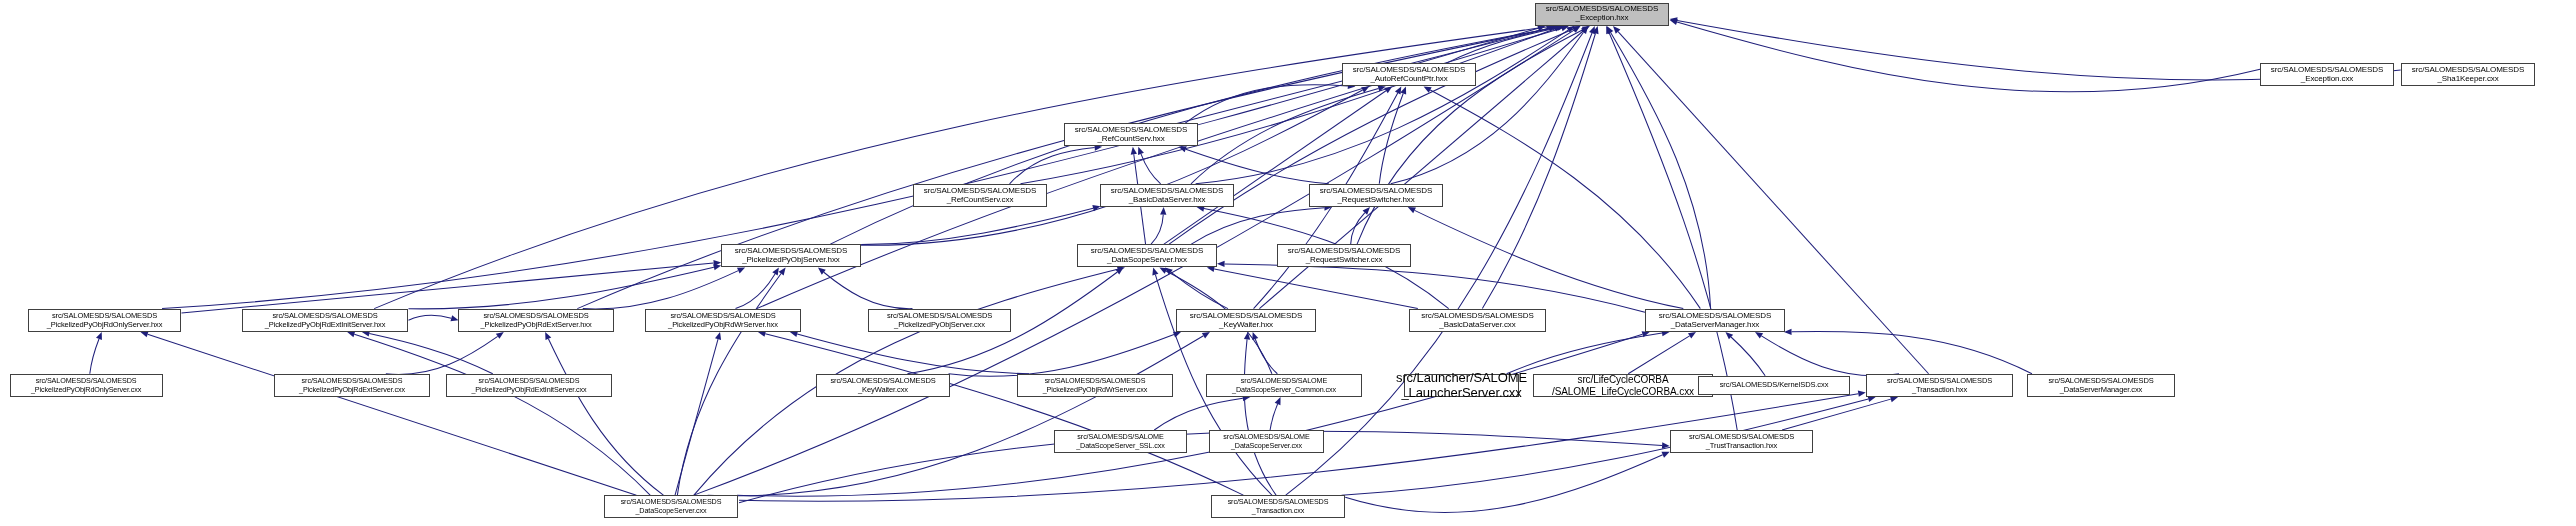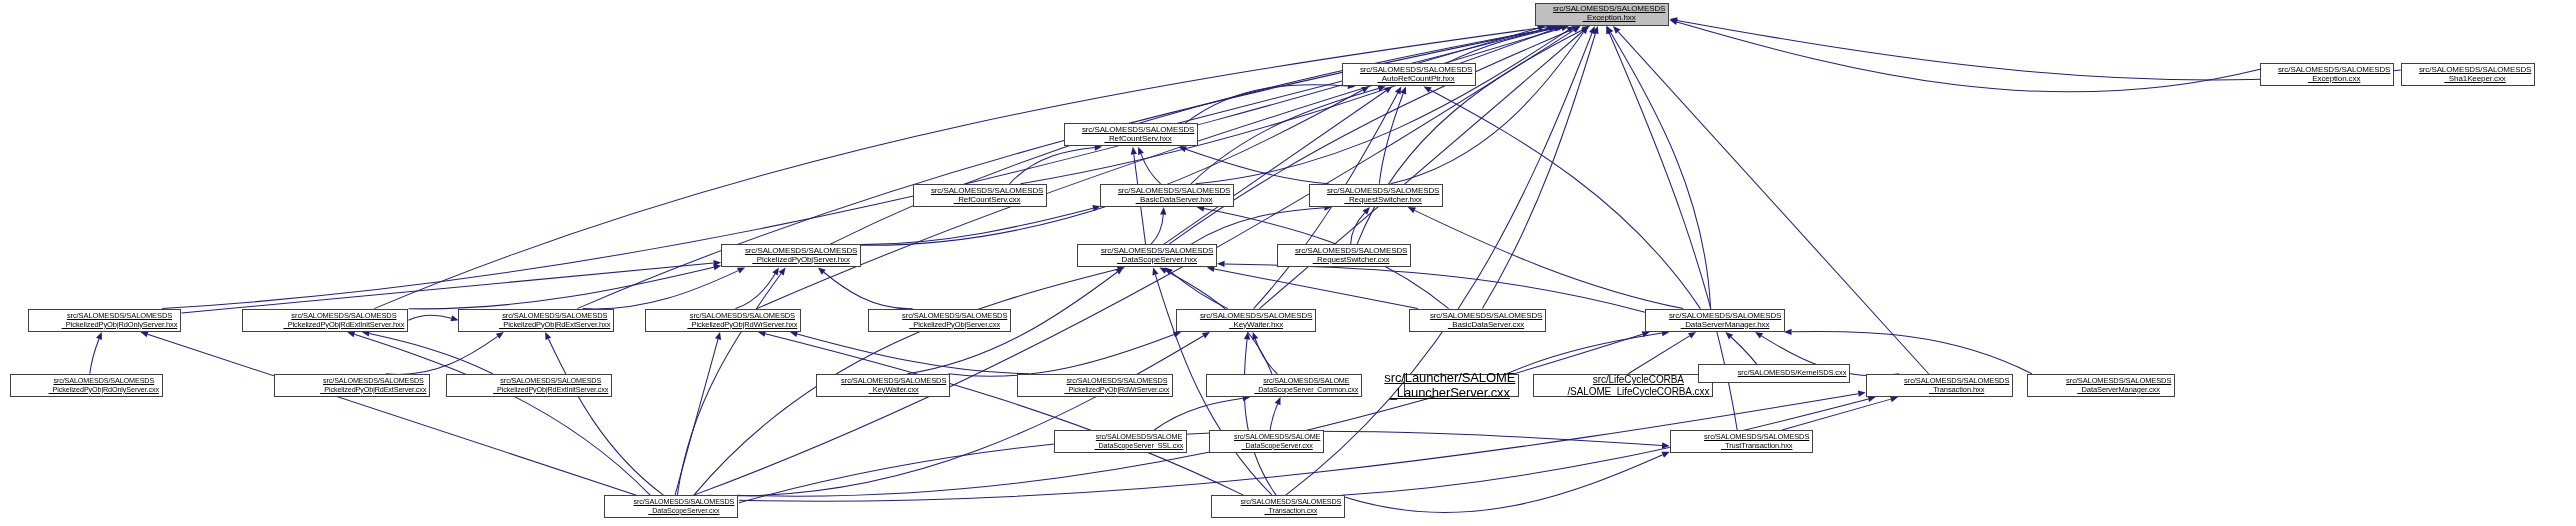--- a/index.html
+++ b/index.html
@@ -14,29 +14,28 @@
   }
   #edges{position:absolute;left:0;top:0;width:2576px;height:526px;pointer-events:none;}
   .node{
     position:absolute;
     box-sizing:border-box;
     background:#ffffff;
     border:0.7px solid #404040;
     color:#000000;
     display:flex;
     flex-direction:column;
-    align-items:flex-end;
+    align-items:center;
     justify-content:center;
     text-align:center;
     line-height:1.12;
     letter-spacing:-0.1px;
     white-space:pre-line;
     padding:0.7px 2.7px;
     z-index:5;
-    text-decoration:underline;
   }
   .node.root{
     background:#bfbfbf;
     border:0.7px solid #404040;
   }
   .node .lbl{display:block;}
 </style>
 </head>
 <body>
 
@@ -247,21 +246,21 @@
       <div class="node" title="src/SALOMESDS/SALOMESDS_KeyWaiter.cxx" style="left: 816px; top: 374px; width: 134px; height: 23px; font-size: 7.5px;"><span class="lbl">src/SALOMESDS/SALOMESDS
 _KeyWaiter.cxx</span></div>
       <div class="node" title="src/SALOMESDS/SALOMESDS_PickelizedPyObjRdWrServer.cxx" style="left: 1017px; top: 374px; width: 156px; height: 23px; font-size: 7.2px;"><span class="lbl">src/SALOMESDS/SALOMESDS
 _PickelizedPyObjRdWrServer.cxx</span></div>
       <div class="node" title="src/SALOMESDS/SALOME_DataScopeServer_Common.cxx" style="left: 1206px; top: 374px; width: 156px; height: 23px; font-size: 7.2px;"><span class="lbl">src/SALOMESDS/SALOME
 _DataScopeServer_Common.cxx</span></div>
       <div class="node" title="src/Launcher/SALOME_LauncherServer.cxx" style="left: 1404px; top: 374px; width: 115px; height: 23px; font-size: 13px;"><span class="lbl">src/Launcher/SALOME
 _LauncherServer.cxx</span></div>
       <div class="node" title="src/LifeCycleCORBA/SALOME_LifeCycleCORBA.cxx" style="left: 1533px; top: 374px; width: 180px; height: 23px; font-size: 10px;"><span class="lbl">src/LifeCycleCORBA
 /SALOME_LifeCycleCORBA.cxx</span></div>
-      <div class="node" title="src/SALOMESDS/KernelSDS.cxx" style="left: 1698px; top: 364px; width: 152px; height: 19px; font-size: 7.5px;"><span class="lbl">src/SALOMESDS/KernelSDS.cxx</span></div>
+      <div class="node" title="src/SALOMESDS/KernelSDS.cxx" style="left: 1698px; top: 376px; width: 152px; height: 19px; font-size: 7.5px;"><span class="lbl">src/SALOMESDS/KernelSDS.cxx</span></div>
       <div class="node" title="src/SALOMESDS/SALOMESDS_Transaction.hxx" style="left: 1866px; top: 374px; width: 147px; height: 23px; font-size: 7.5px;"><span class="lbl">src/SALOMESDS/SALOMESDS
 _Transaction.hxx</span></div>
       <div class="node" title="src/SALOMESDS/SALOMESDS_DataServerManager.cxx" style="left: 2027px; top: 374px; width: 148px; height: 23px; font-size: 7.5px;"><span class="lbl">src/SALOMESDS/SALOMESDS
 _DataServerManager.cxx</span></div>
       <div class="node" title="src/SALOMESDS/SALOME_DataScopeServer_SSL.cxx" style="left: 1054px; top: 430px; width: 133px; height: 23px; font-size: 7.2px;"><span class="lbl">src/SALOMESDS/SALOME
 _DataScopeServer_SSL.cxx</span></div>
       <div class="node" title="src/SALOMESDS/SALOME_DataScopeServer.cxx" style="left: 1209px; top: 430px; width: 115px; height: 23px; font-size: 7.2px;"><span class="lbl">src/SALOMESDS/SALOME
 _DataScopeServer.cxx</span></div>
       <div class="node" title="src/SALOMESDS/SALOMESDS_TrustTransaction.hxx" style="left: 1670px; top: 430px; width: 143px; height: 23px; font-size: 7.5px;"><span class="lbl">src/SALOMESDS/SALOMESDS
 _TrustTransaction.hxx</span></div>

